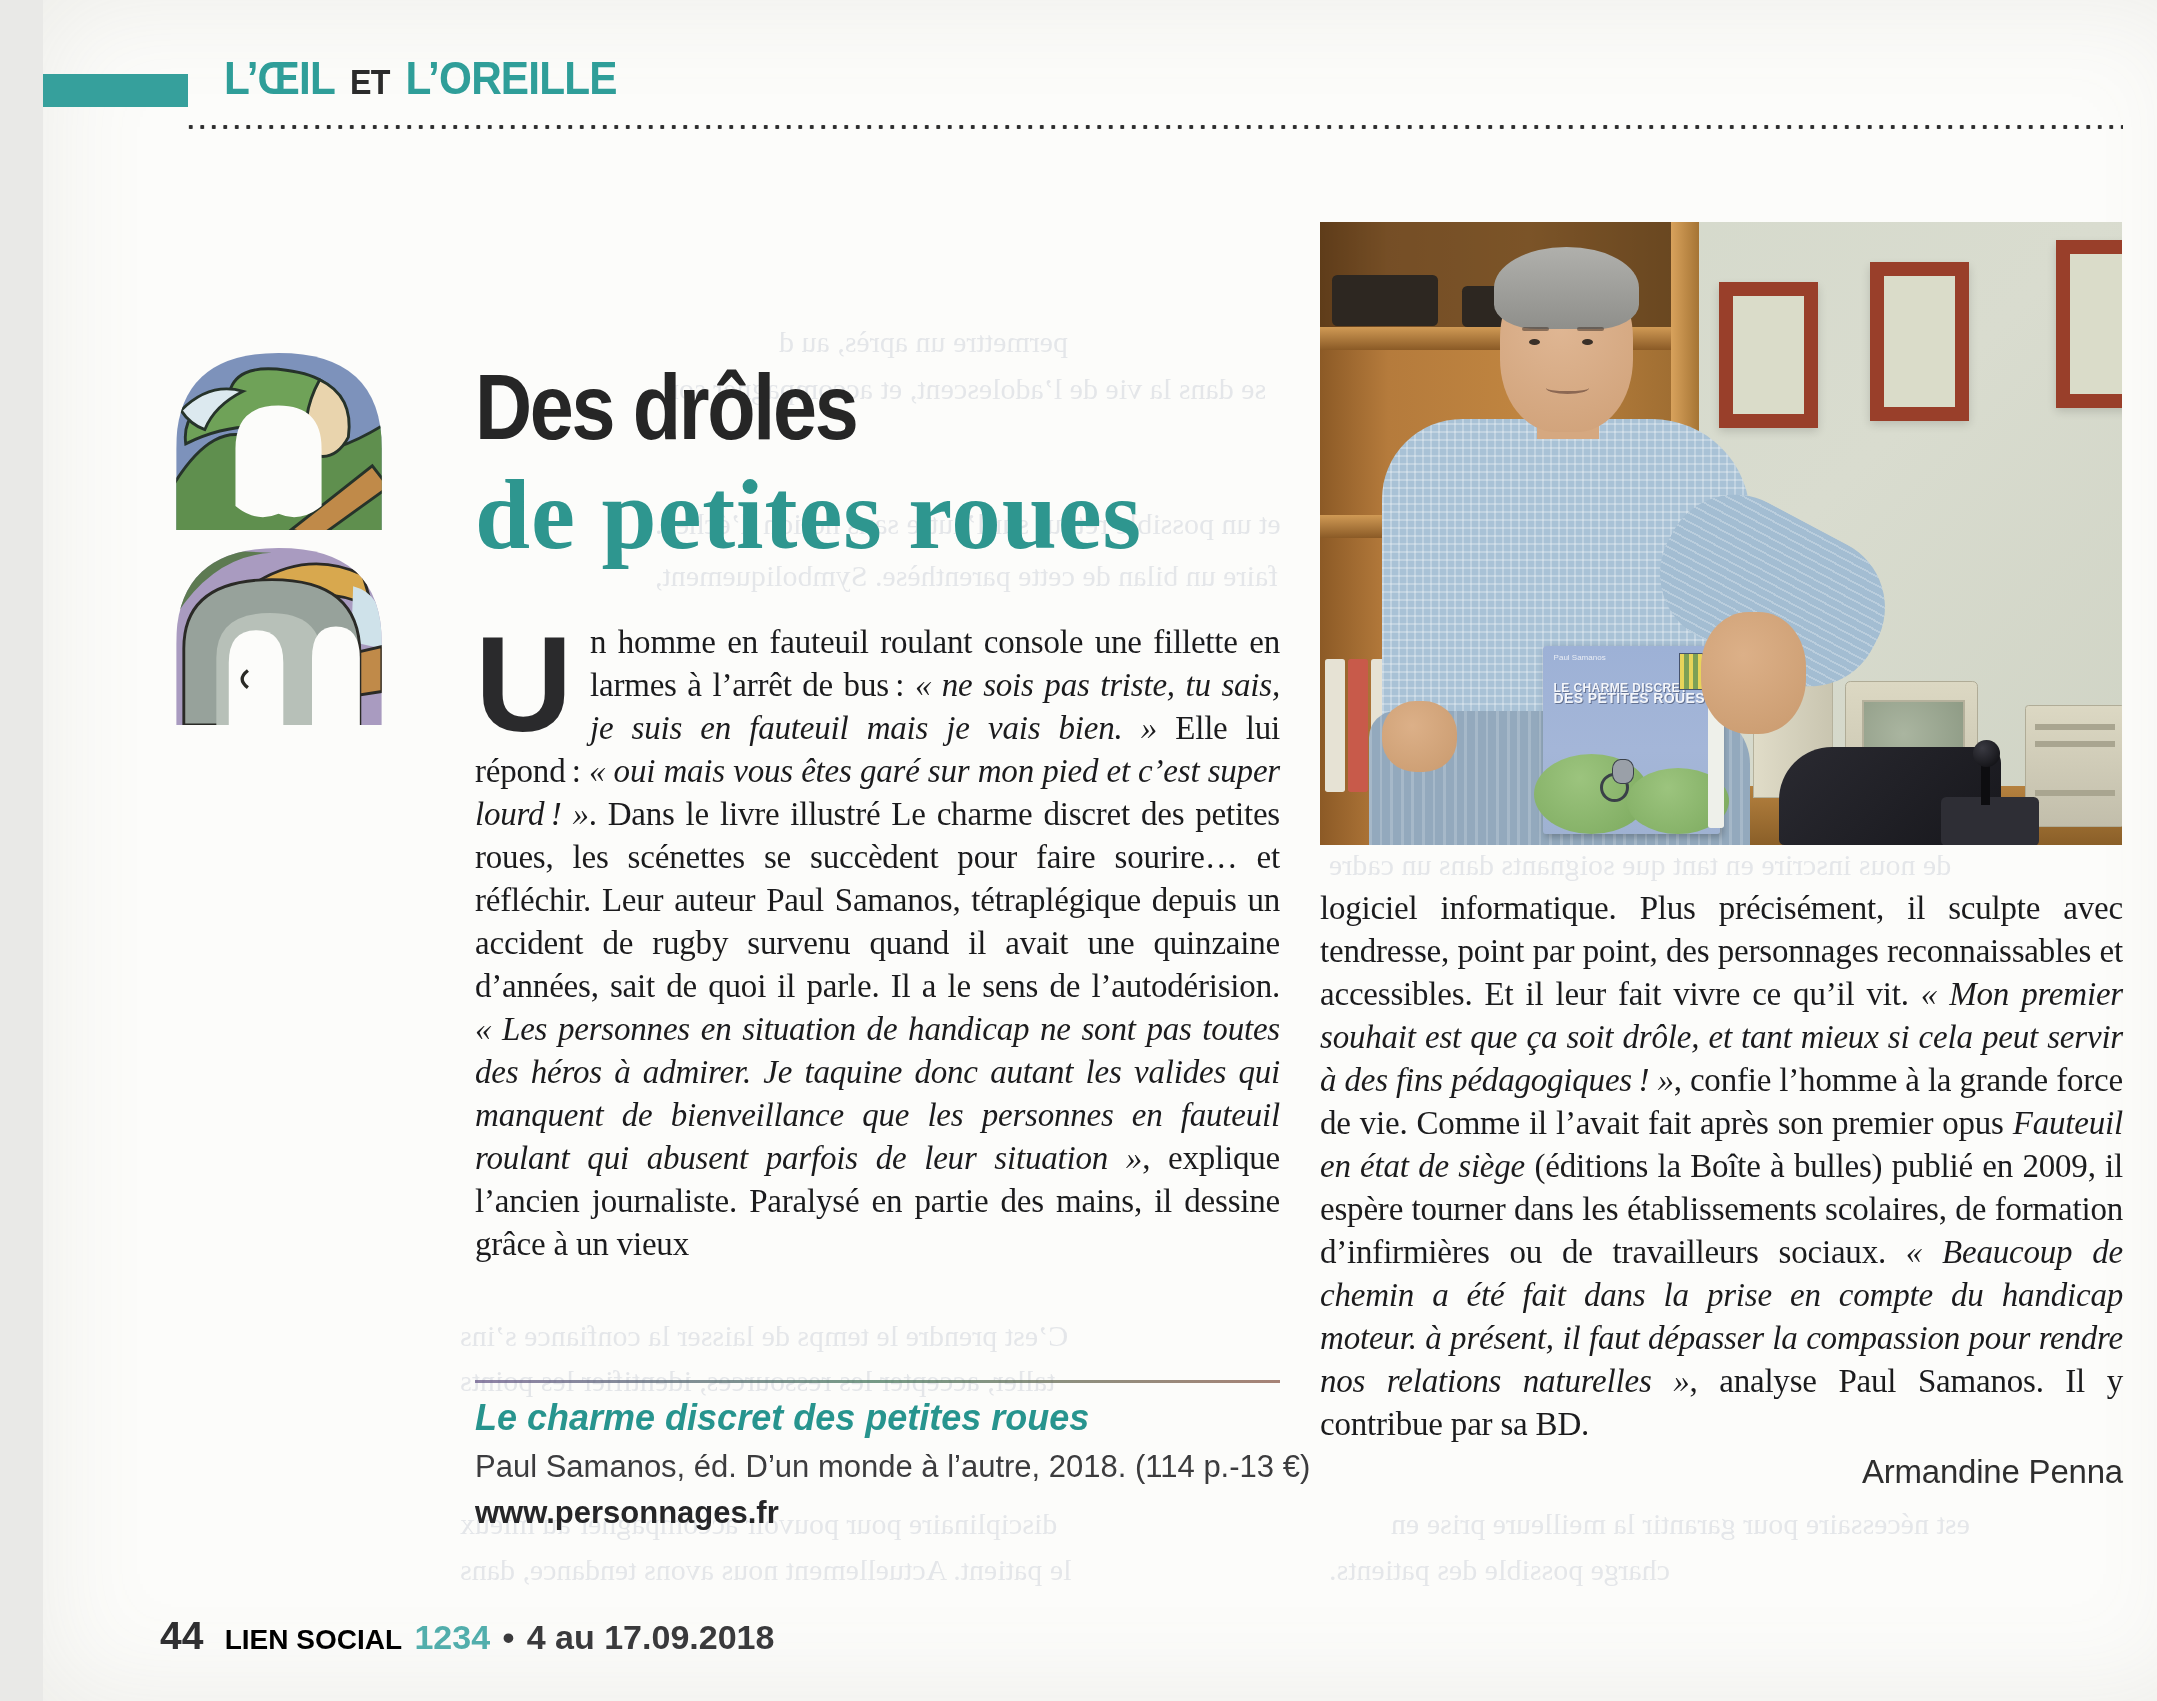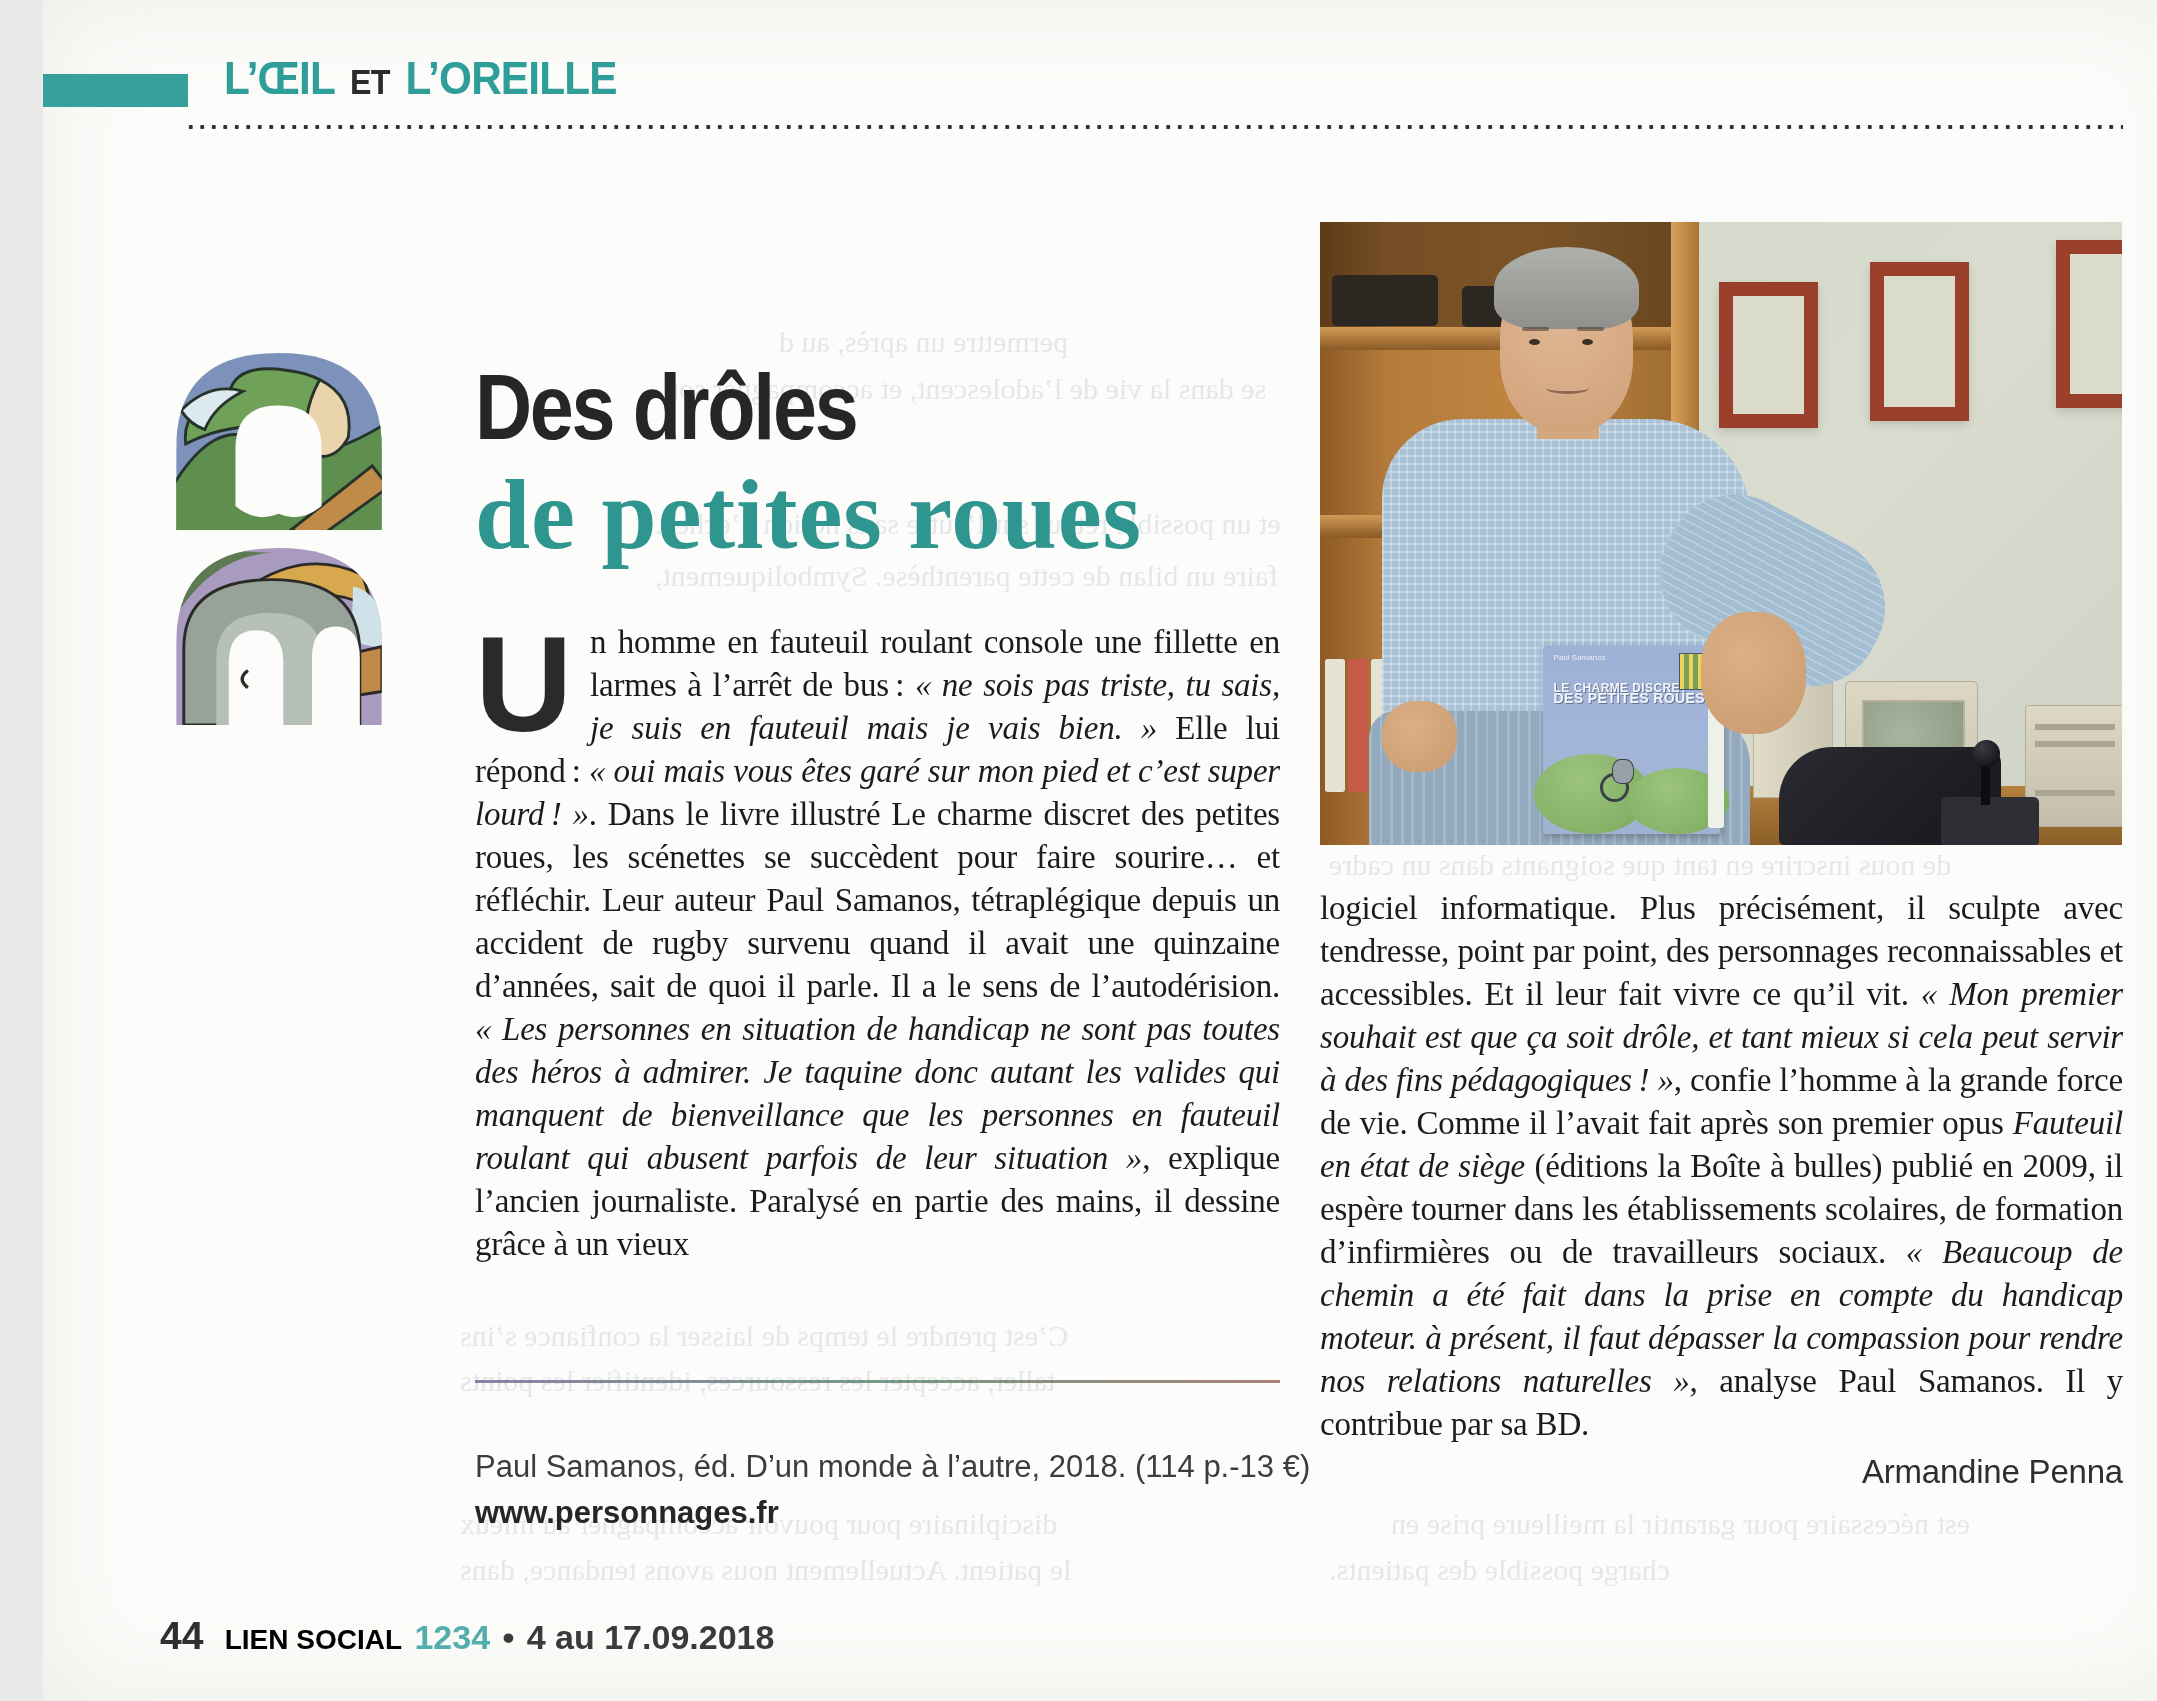--- a/index.html
+++ b/index.html
@@ -172,20 +172,21 @@
   </div>
 
   <div class="title-black">Des drôles</div>
   <div class="title-teal">de petites roues</div>
 
   <div class="col col-left">
     <span class="dropcap">U</span><span><span>n homme en fauteuil roulant console une fillette en larmes à l’arrêt de bus : </span><span class="it">«&nbsp;ne sois pas triste, tu sais, je suis en fauteuil mais je vais bien.&nbsp;»</span><span> Elle lui répond : </span><span class="it">«&nbsp;oui mais vous êtes garé sur mon pied et c’est super lourd !&nbsp;»</span><span>. Dans le livre illustré Le charme discret des petites roues, les scénettes se succèdent pour faire sourire… et réfléchir. Leur auteur Paul Samanos, tétraplégique depuis un accident de rugby survenu quand il avait une quinzaine d’années, sait de quoi il parle. Il a le sens de l’autodérision. </span><span class="it">«&nbsp;Les personnes en situation de handicap ne sont pas toutes des héros à admirer. Je taquine donc autant les valides qui manquent de bienveillance que les personnes en fauteuil roulant qui abusent parfois de leur situation&nbsp;»</span><span>, explique l’ancien journaliste. Paralysé en partie des mains, il dessine grâce à un vieux</span></span>
   </div>
 
   <div class="info-rule"></div>
+  <div class="book-title">Le charme discret des petites roues</div>
   <div class="book-details">Paul Samanos, éd. D’un monde à l’autre, 2018. (114 p.-13 €)</div>
   <div class="book-url">www.personnages.fr</div>
 
   <div class="photo">
     <div class="shelf">
       <div class="shadowrow"></div>
       <div class="board" style="top:105px;"></div>
       <div class="board" style="top:293px;"></div>
       <div class="post"></div>
       <div class="bike" style="left:12.4px;top:53px;width:106px;height:51px;"></div>

